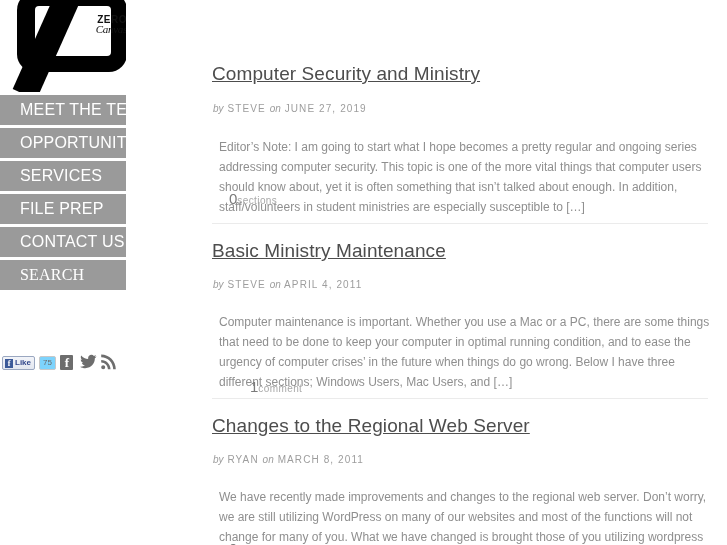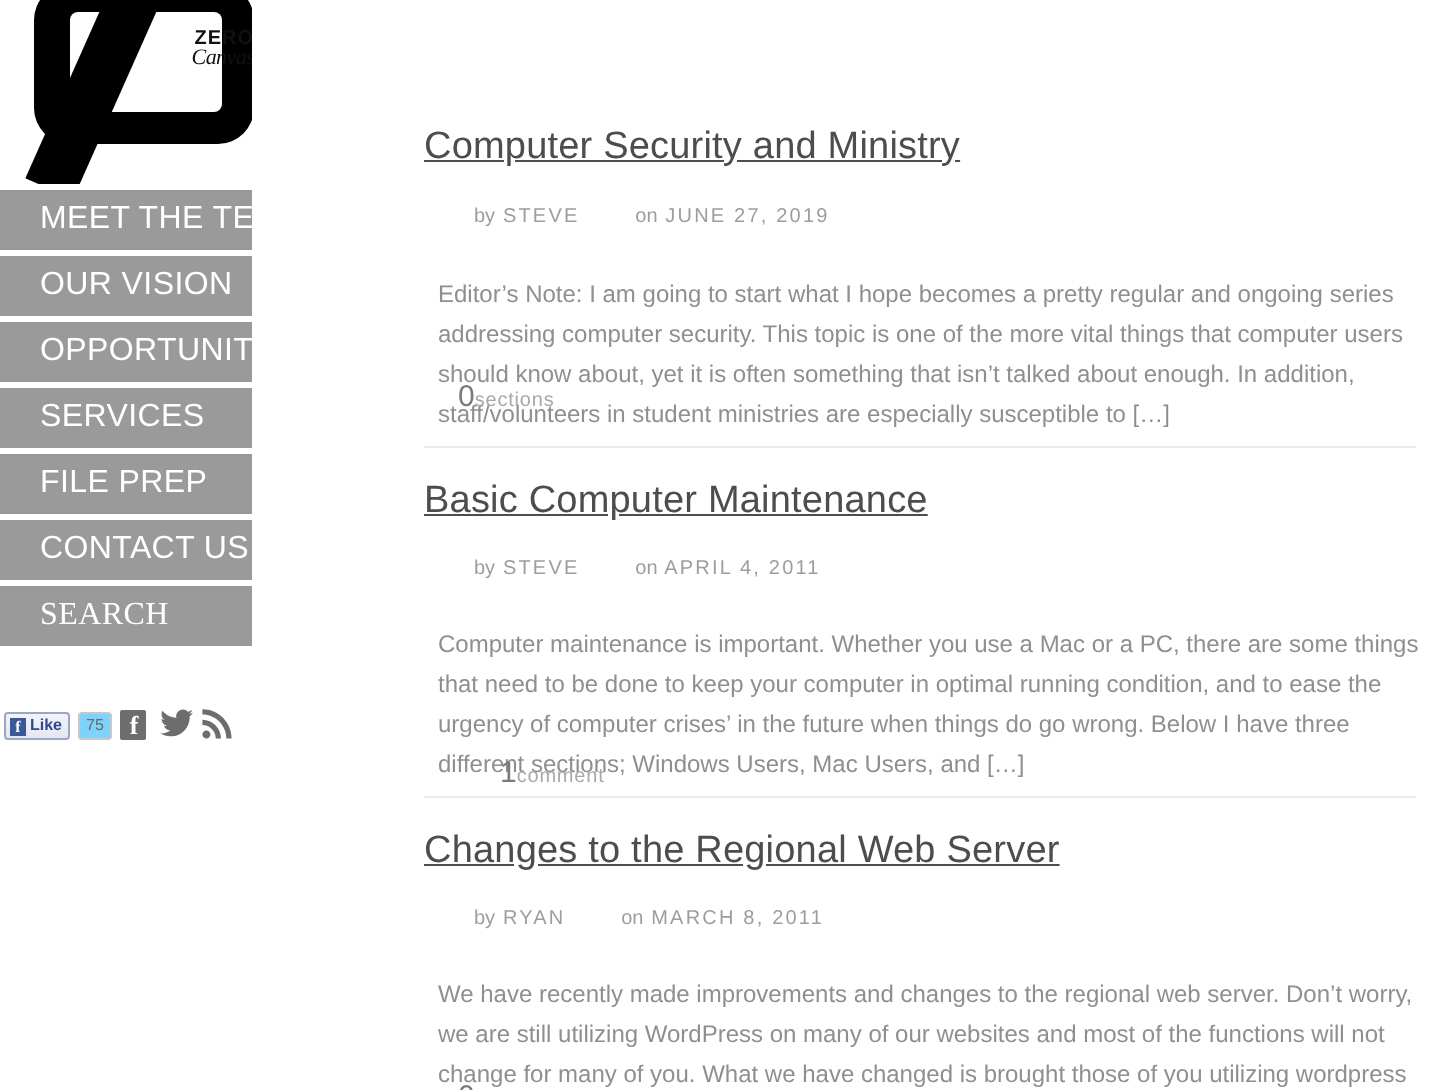--- a/index.html
+++ b/index.html
@@ -227,22 +227,22 @@
     text-decoration: underline;
   }
   .post-meta {
     font-size: 10px;
     color: #9d9d9d;
     letter-spacing: 1.1px;
     margin: 0;
   }
   .post-meta .by,
   .post-meta .on {
+    font-style: italic;
     letter-spacing: 0;
-    margin-left: 24px;
   }
   .post-excerpt {
     font-size: 12px;
     line-height: 20px;
     color: #8f8f8f;
     margin: 7px;
   }
   .comments {
     color: #a8a8a8;
     white-space: nowrap;
@@ -266,21 +266,20 @@
     <div id="logo-hole"></div>
     <div id="logo-slash"></div>
     <div id="logo-wordmark">
       <span id="logo-zero">ZERO</span>
       <span id="logo-canvas">Canvas</span>
     </div>
   </div>
 
   <nav id="nav">
     <div class="nav-item">MEET THE TEAM</div>
-    <div class="nav-item">OUR VISION</div>
     <div class="nav-item">OPPORTUNITIES</div>
     <div class="nav-item">SERVICES</div>
     <div class="nav-item">FILE PREP</div>
     <div class="nav-item">CONTACT US</div>
     <div class="nav-item serif">SEARCH</div>
   </nav>
 
   <div id="social">
     <div id="fb-like">
       <span class="fb-like-btn">
@@ -319,21 +318,21 @@
       <span>JUNE 27, 2019</span>
     </p>
     <p class="post-excerpt" style="position:absolute; left:0; top:130px; width:495px;">Editor’s Note: I am going to start what I hope becomes a pretty regular and ongoing series addressing computer security. This topic is one of the more vital things that computer users should know about, yet it is often something that isn’t talked about enough. In addition, staff/volunteers in student ministries are especially susceptible to […]</p>
     <div class="comments" style="position:absolute; left:17px; top:190px;">
       <span class="cnum">0</span><span class="clabel">sections</span>
     </div>
     <div class="post-divider" style="position:absolute; left:0; top:223px; width:496px;"></div>
   </article>
 
   <article class="post">
-    <h2 class="post-title" style="position:absolute; left:0; top:240px; width:496px;">Basic Computer Maintenance</h2>
+    <h2 class="post-title" style="position:absolute; left:0; top:240px; width:496px;">Basic Ministry Maintenance</h2>
     <p class="post-meta" style="position:absolute; left:1px; top:279px;">
       <span class="by">by</span>
       <span>STEVE</span>
       <span class="on">on</span>
       <span>APRIL 4, 2011</span>
     </p>
     <p class="post-excerpt" style="position:absolute; left:0; top:305px; width:495px;">Computer maintenance is important. Whether you use a Mac or a PC, there are some things that need to be done to keep your computer in optimal running condition, and to ease the urgency of computer crises’ in the future when things do go wrong. Below I have three different sections; Windows Users, Mac Users, and […]</p>
     <div class="comments" style="position:absolute; left:17px; top:378px;margin-left:21px;">
       <span class="cnum">1</span><span class="clabel">comment</span>
     </div>

